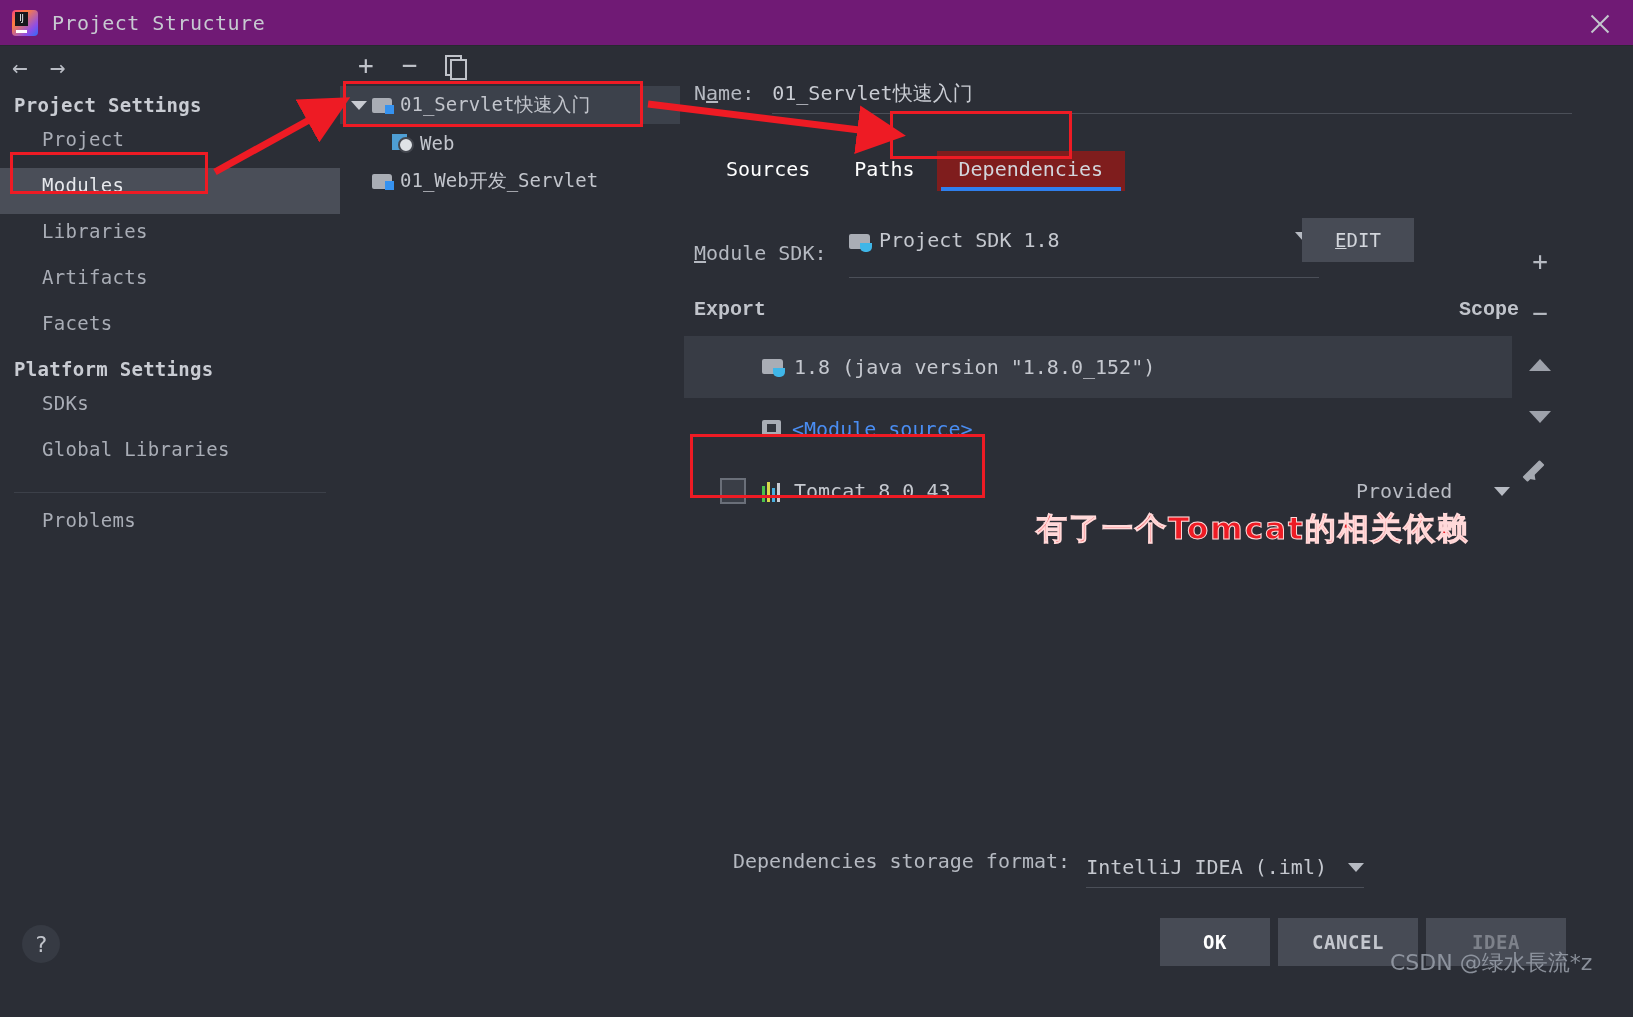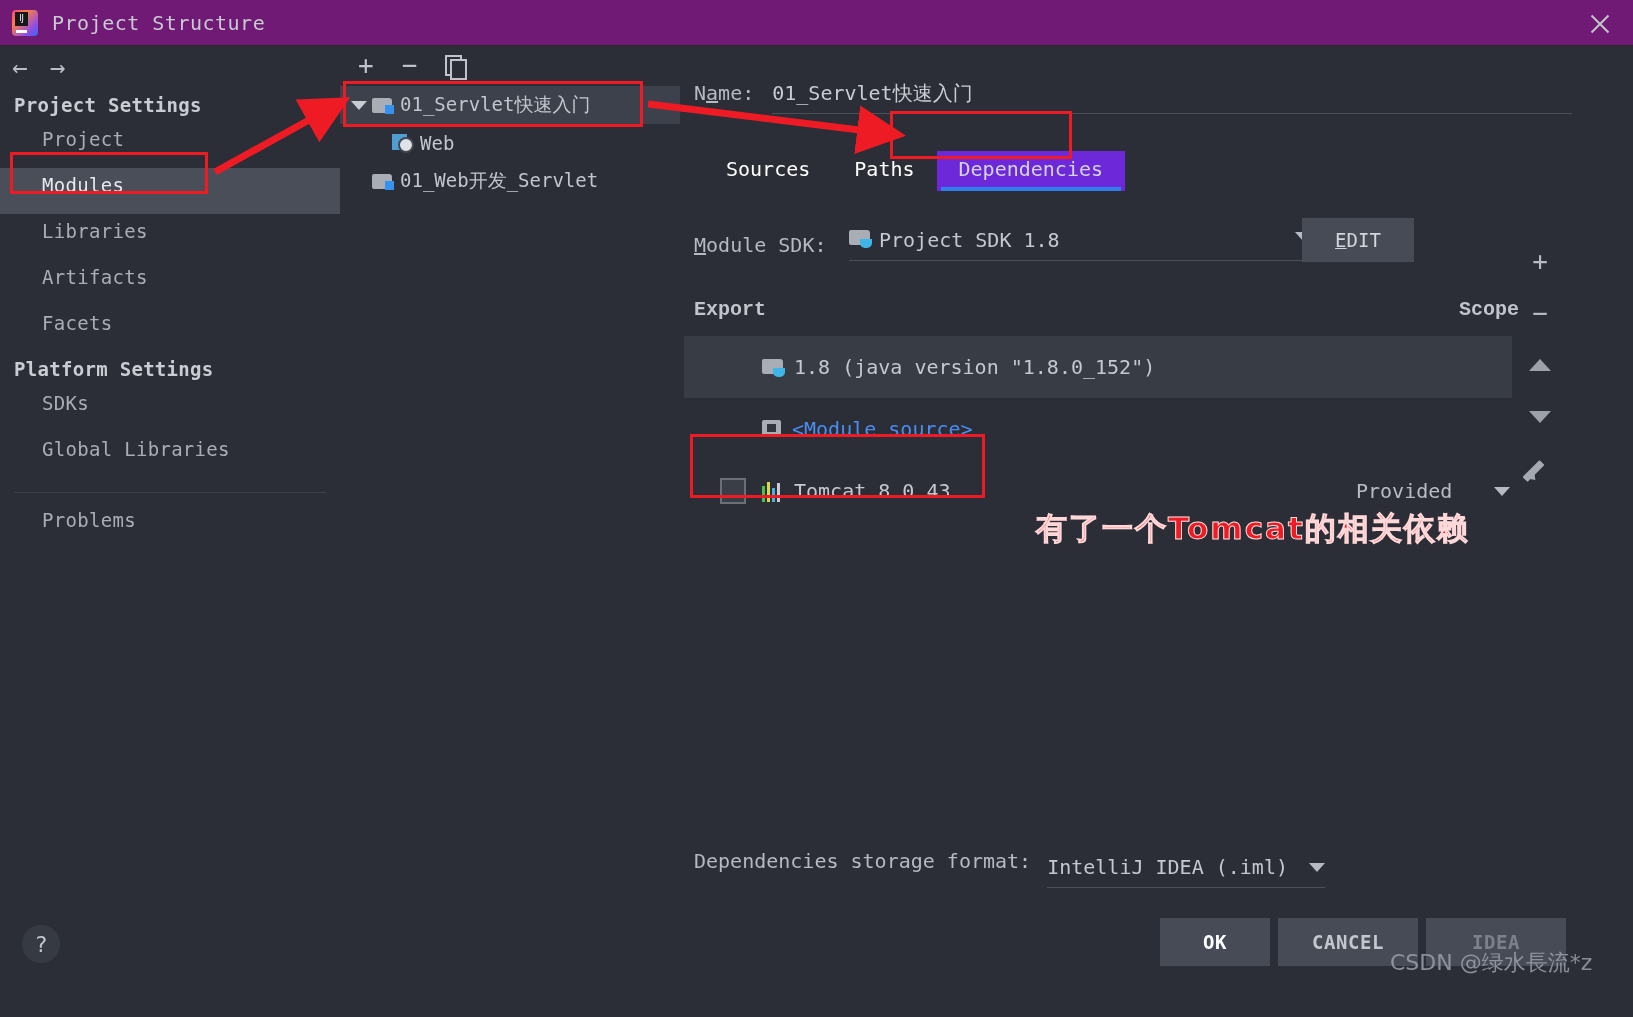--- a/index.html
+++ b/index.html
@@ -157,34 +157,34 @@
   }
 
   .tabs {
     position: absolute; left: 24px; top: 105px;
     display: flex; align-items: flex-end;
   }
   .tab {
     padding: 6px 22px 10px 22px; color: #ffffff; font-size: 20px;
     cursor: pointer; position: relative;
   }
-  .tab.active { background: #6d28d9; color: #d2d5db; }
+  .tab.active { background: #7f1d1d; color: #d2d5db; }
   .tab.active::after {
     content: ""; position: absolute; left: 4px; right: 4px; bottom: 0;
     height: 4px; background: #2f7fed;
   }
 
   .sdk-row {
     position: absolute; left: 14px; top: 182px;
     display: flex; align-items: center;
   }
   .sdk-label { color: #b5b9c1; font-size: 20px; width: 155px; }
   .sdk-combo {
-    width: 470px; display: flex; align-items: flex-start;
-    border-bottom: 1px solid #4b4f58; padding-bottom: 8px;
+    width: 470px; display: flex; align-items: flex-end;
+    border-bottom: 1px solid #4b4f58; padding-bottom: 25px;
     cursor: pointer; position: relative;
   }
   .ic-sdk {
     width: 24px; height: 20px; margin-right: 6px; flex: none; position: relative;
   }
   .ic-sdk::before {
     content:""; position:absolute; left:0; top:2px; width:21px; height:15px;
     background:#a9adb5; border-radius:2px 3px 2px 2px;
   }
   .ic-sdk::after {
@@ -297,21 +297,21 @@
     border-left: 5px solid transparent; border-right: 5px solid transparent;
     border-top: 7px solid #a5a9b1;
     transform: rotate(-45deg);
   }
 
   
   .storage-row {
     position: absolute; left: 694px; top: 833px;
     display: flex; align-items: center; gap: 16px;
   }
-  .storage-label { color: #b5b9c1; font-size: 20px; }
+  .storage-label { color: #b5b9c1; font-size: 20px; margin-left: 39px; }
   .storage-combo {
     width: 278px; padding-bottom: 8px; margin-top: 22px;
     border-bottom: 1px solid #4b4f58;
     display: flex; align-items: center; justify-content: space-between;
     cursor: pointer;
   }
   .storage-text { color: #c5c8cf; font-size: 20px; }
 
   
   .btnbar {

